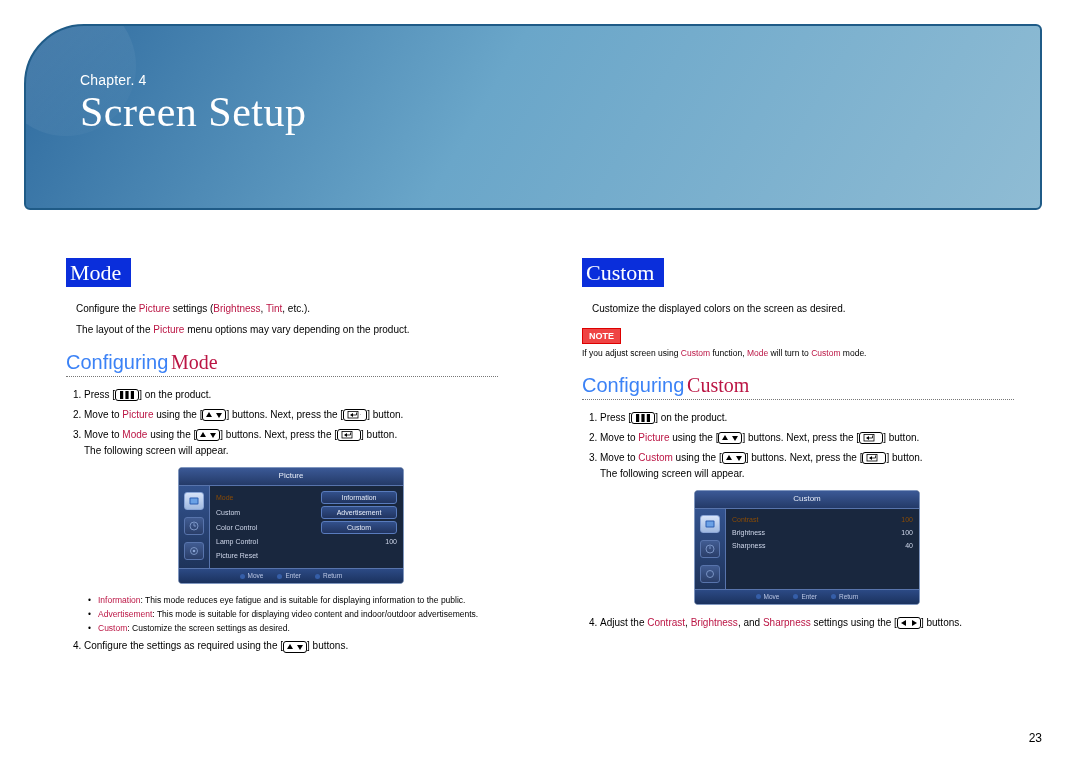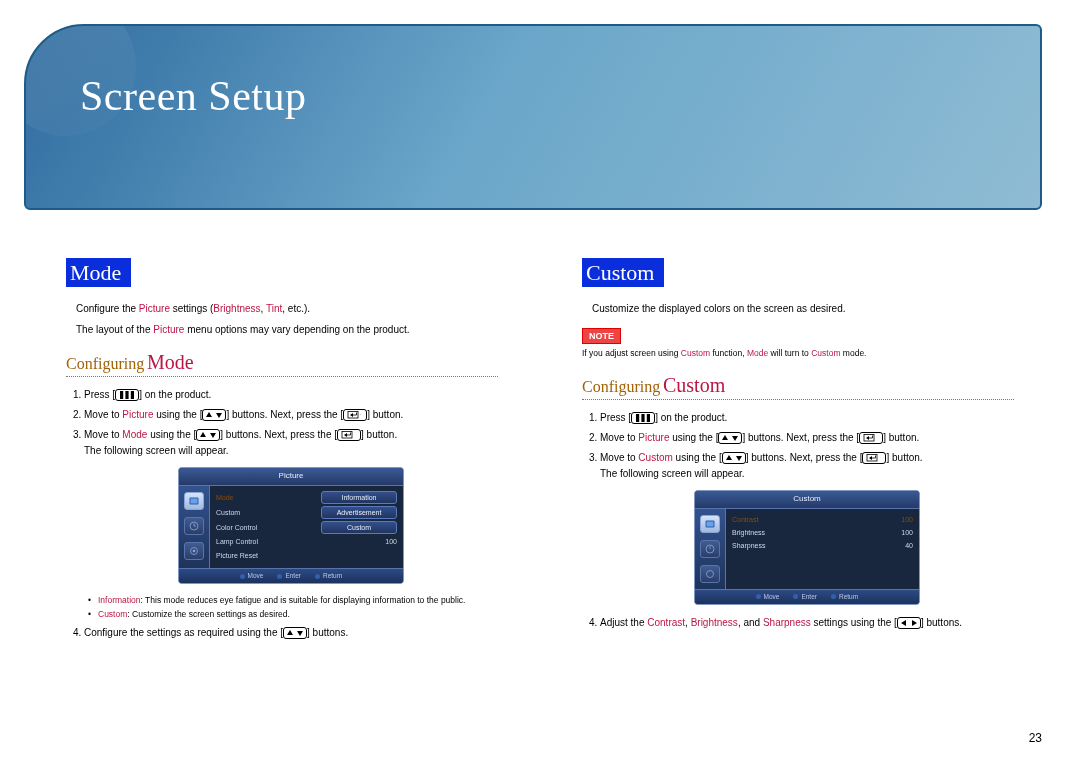--- a/index.html
+++ b/index.html
@@ -105,23 +105,23 @@
     line-height: 1.4;
     margin: 0 0 12px 0;
   }
 
   .subhead {
     border-bottom: 1px dotted #777;
     margin: 14px 0 10px 0;
     padding-bottom: 2px;
   }
   .subhead .cfg {
-    font-family: Liberation Serif, serif;
-    font-size: 16px;
-    color: #a16207;
+    font-family: Liberation Sans, sans-serif;
+    font-size: 20px;
+    color: #3b82f6;
   }
   .subhead .topic {
     font-family: "Times New Roman", Georgia, serif;
     font-size: 20px;
     color: #bb1544;
   }
 
   ol.steps {
     list-style: decimal;
     margin: 0;
@@ -279,20 +279,21 @@
   }
 </style>
 </head>
 <body>
 
 <div class="page">
 
   <div class="tabcard">
     <div class="tabcard-bg"></div>
     <div class="tabcard-inner">
+      <div class="chapter-label">Chapter. 4</div>
       <div class="chapter-title">Screen Setup</div>
     </div>
   </div>
 
   <div class="columns">
 
     <div class="col">
       <span class="sec-head">Mode</span>
 
       <p class="intro">
@@ -399,20 +400,21 @@
             </div>
             <div class="osd-foot">
               <span class="b">Move</span>
               <span class="b">Enter</span>
               <span class="b">Return</span>
             </div>
           </div>
 
           <ul class="bullets">
             <li><span class="kw">Information</span><span>: This mode reduces eye fatigue and is suitable for displaying information to the public.</span></li>
+            <li><span class="kw">Advertisement</span><span>: This mode is suitable for displaying video content and indoor/outdoor advertisements.</span></li>
             <li><span class="kw">Custom</span><span>: Customize the screen settings as desired.</span></li>
           </ul>
         </li>
         <li>
           <span>Configure the settings as required using the [</span><span class="btnbox btn-arrows">
               <svg width="18" height="8" viewBox="0 0 18 8">
                 <path d="M4 1 L1 6 L7 6 Z" fill="#000"></path>
                 <path d="M14 7 L11 2 L17 2 Z" fill="#000"></path>
               </svg>
             </span><span>] buttons.</span>

